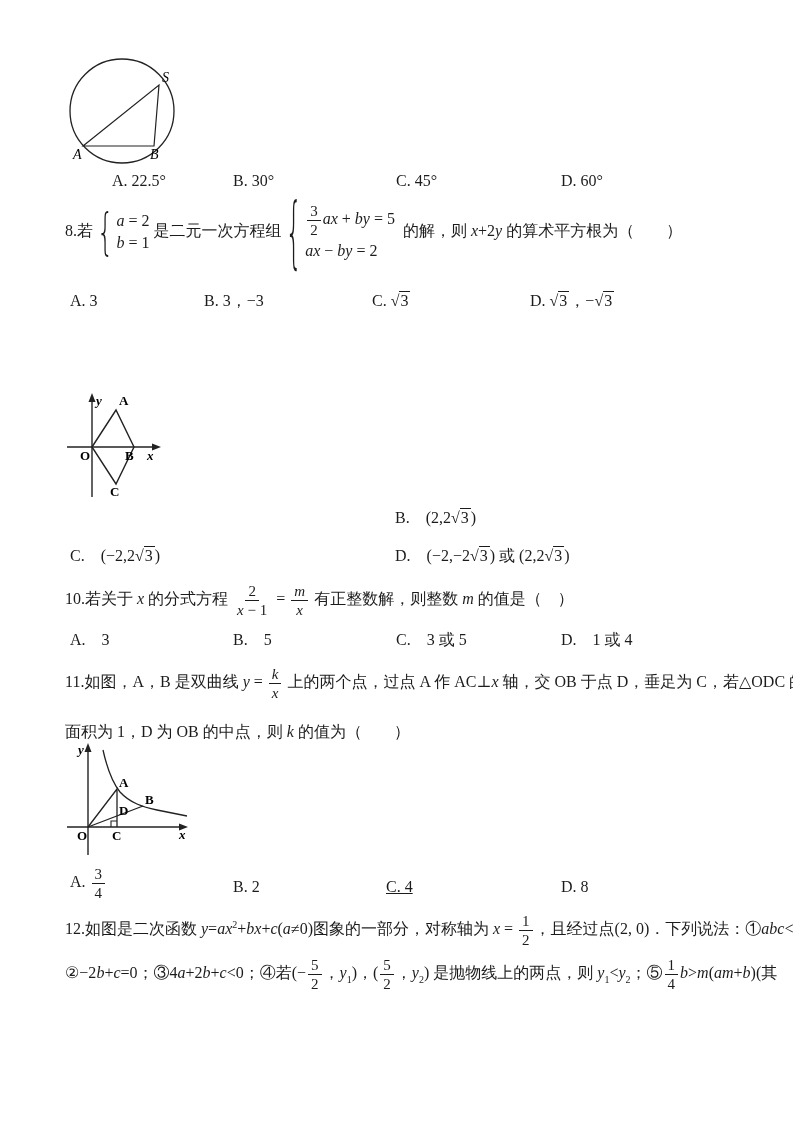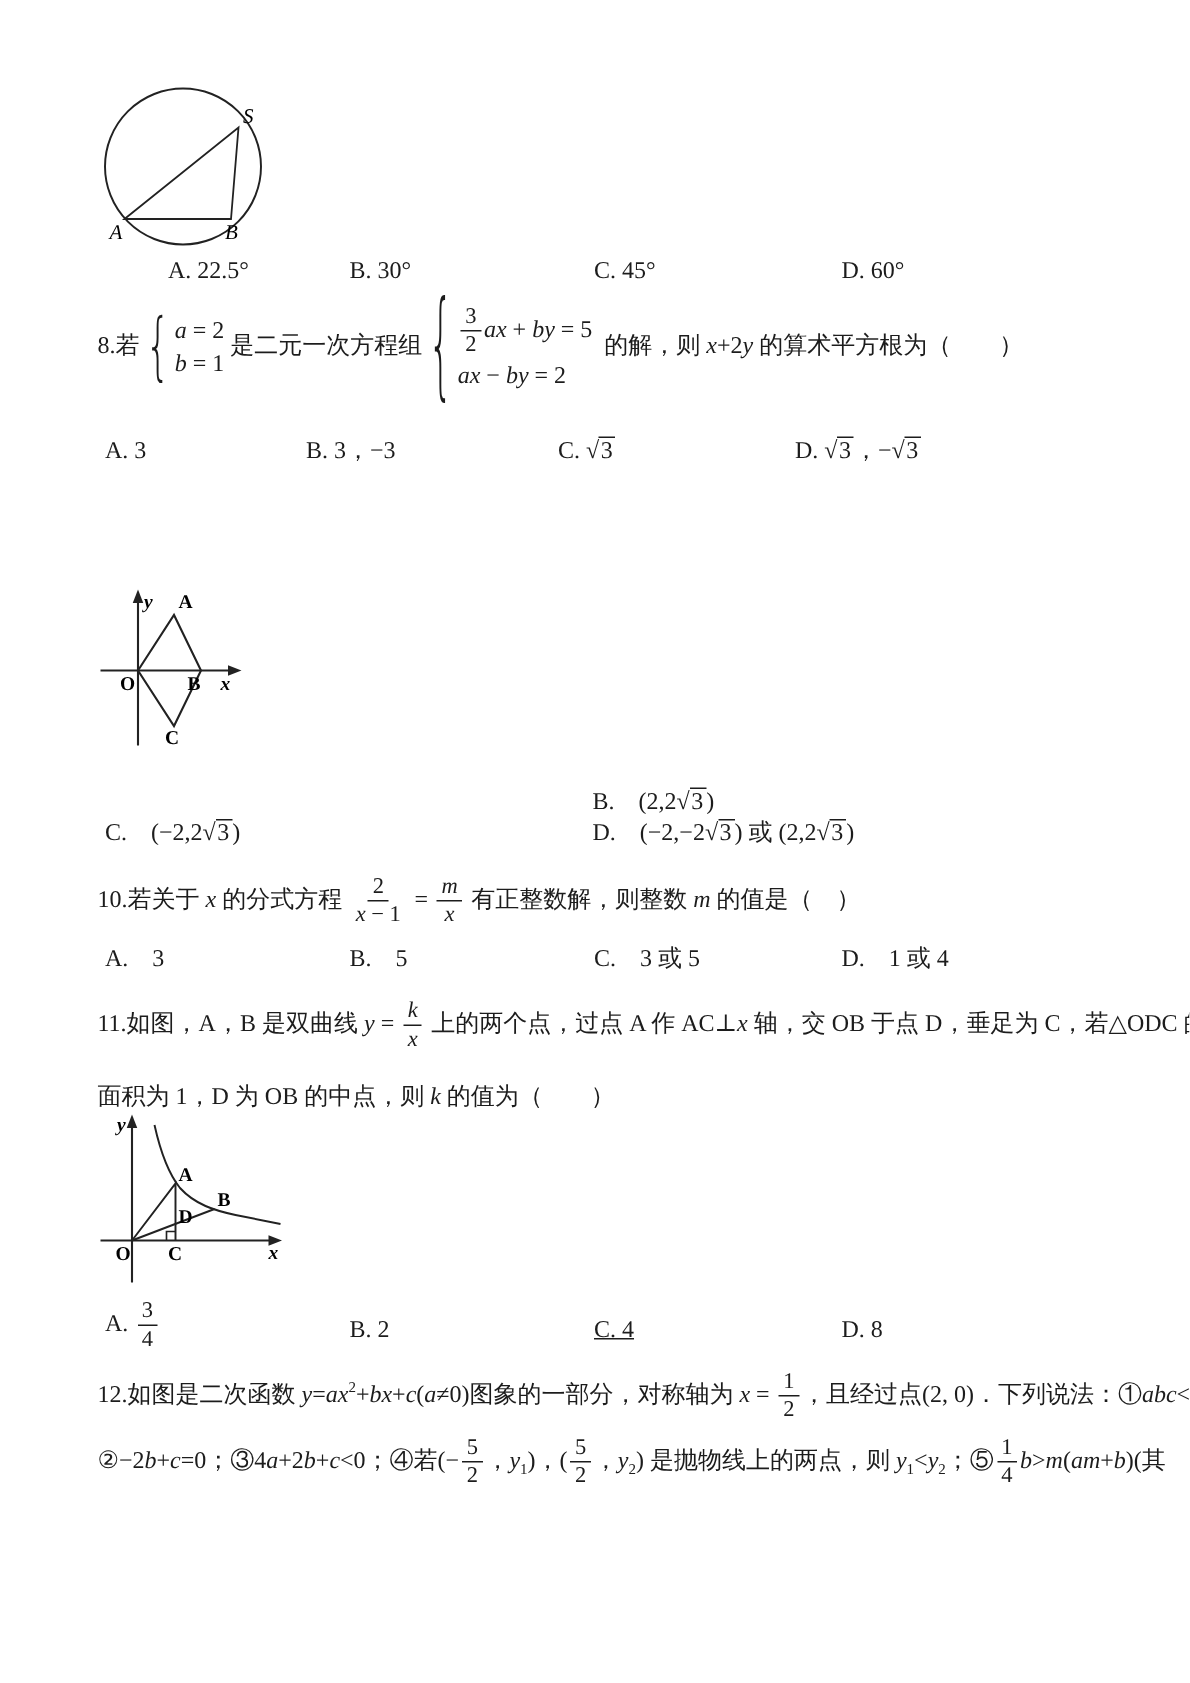--- a/index.html
+++ b/index.html
@@ -68,21 +68,21 @@
       <path d="M29,56 L53,19 L71,56 L53,93 Z" fill="none" stroke="#222" stroke-width="1.4"></path>
       <text x="33" y="14" class="flab-b" font-style="italic">y</text>
       <text x="56" y="14" class="flab-b">A</text>
       <text x="17" y="69" class="flab-b">O</text>
       <text x="62" y="69" class="flab-b">B</text>
       <text x="84" y="69" class="flab-b" font-style="italic">x</text>
       <text x="47" y="105" class="flab-b">C</text>
     </svg>
   </div>
 
-  <span class="opt" style="left:395px;top:508px;margin-top:17px;"><span>B.　(2,2</span><span class="sqrt">√<span class="rad">3</span></span><span>)</span></span>
+  <span class="opt" style="left:395px;top:508px;"><span>B.　(2,2</span><span class="sqrt">√<span class="rad">3</span></span><span>)</span></span>
   <span class="opt" style="left:70px;top:546px;"><span>C.　(−2,2</span><span class="sqrt">√<span class="rad">3</span></span><span>)</span></span>
   <span class="opt" style="left:395px;top:546px;"><span>D.　(−2,−2</span><span class="sqrt">√<span class="rad">3</span></span><span>) 或 (2,2</span><span class="sqrt">√<span class="rad">3</span></span><span>)</span></span>
 
   <div class="qline" style="left:65px;top:583px;"><span>10.若关于 </span><span class="it">x</span><span> 的分式方程 </span><span class="frac"><span class="num">2</span><span class="den"><span class="it">x</span><span> − 1</span></span></span><span> = </span><span class="frac"><span class="num"><span class="it">m</span></span><span class="den"><span class="it">x</span></span></span><span> 有正整数解，则整数 </span><span class="it">m</span><span> 的值是（　）</span></div>
   <span class="opt" style="left:70px;top:630px;">A.　3</span>
   <span class="opt" style="left:233px;top:630px;">B.　5</span>
   <span class="opt" style="left:396px;top:630px;">C.　3 或 5</span>
   <span class="opt" style="left:561px;top:630px;">D.　1 或 4</span>
 
   <div class="qline" style="left:65px;top:666px;"><span>11.如图，A，B 是双曲线 </span><span class="it">y</span><span> = </span><span class="frac"><span class="num"><span class="it">k</span></span><span class="den"><span class="it">x</span></span></span><span> 上的两个点，过点 A 作 AC⊥</span><span class="it">x</span><span> 轴，交 OB 于点 D，垂足为 C，若△ODC 的</span></div>
@@ -103,19 +103,19 @@
       <text x="56" y="75" class="flab-b">D</text>
       <text x="82" y="64" class="flab-b">B</text>
       <text x="14" y="100" class="flab-b">O</text>
       <text x="49" y="100" class="flab-b">C</text>
       <text x="116" y="99" class="flab-b" font-style="italic">x</text>
     </svg>
   </div>
 
   <span class="opt" style="left:70px;top:866px;"><span>A. </span><span class="frac"><span class="num">3</span><span class="den">4</span></span></span>
   <span class="opt" style="left:233px;top:877px;">B. 2</span>
-  <span class="opt" style="left:396px;top:877px;text-decoration:underline;">C. 4</span>
+  <span class="opt" style="left:386px;top:877px;text-decoration:underline;">C. 4</span>
   <span class="opt" style="left:561px;top:877px;">D. 8</span>
 
   <div class="qline" style="left:65px;top:913px;"><span>12.如图是二次函数 </span><span class="it">y</span><span>=</span><span class="it">ax</span><sup>2</sup><span>+</span><span class="it">bx</span><span>+</span><span class="it">c</span><span>(</span><span class="it">a</span><span>≠0)图象的一部分，对称轴为 </span><span class="it">x</span><span> = </span><span class="frac"><span class="num">1</span><span class="den">2</span></span><span>，且经过点(2, 0)．下列说法：①</span><span class="it">abc</span><span>&lt;0；</span></div>
   <div class="qline" style="left:65px;top:957px;"><span>②−2</span><span class="it">b</span><span>+</span><span class="it">c</span><span>=0；③4</span><span class="it">a</span><span>+2</span><span class="it">b</span><span>+</span><span class="it">c</span><span>&lt;0；④若(−</span><span class="frac"><span class="num">5</span><span class="den">2</span></span><span>，</span><span class="it">y</span><sub>1</sub><span>)，(</span><span class="frac"><span class="num">5</span><span class="den">2</span></span><span>，</span><span class="it">y</span><sub>2</sub><span>) 是抛物线上的两点，则 </span><span class="it">y</span><sub>1</sub><span>&lt;</span><span class="it">y</span><sub>2</sub><span>；⑤</span><span class="frac"><span class="num">1</span><span class="den">4</span></span><span class="it">b</span><span>&gt;</span><span class="it">m</span><span>(</span><span class="it">am</span><span>+</span><span class="it">b</span><span>)(其</span></div>
 
 </div>
 
 </body></html>

